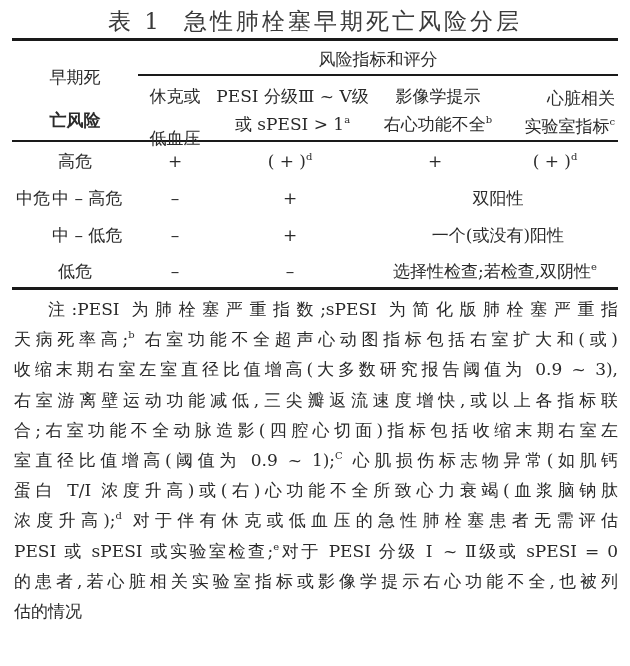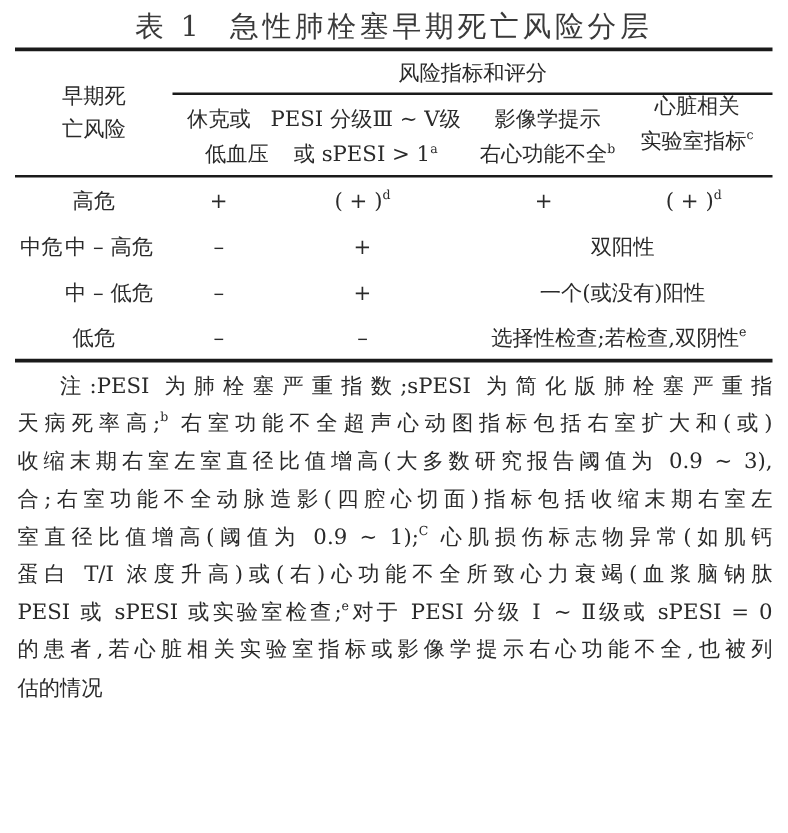--- a/index.html
+++ b/index.html
@@ -33,37 +33,37 @@
   <span class="num">表 1</span><span>急性肺栓塞早期死亡风险分层</span>
 </div>
 
 <div class="rule" style="left:12px; top:38px; width:606px; height:3px;"></div>
 <div class="rule" style="left:138px; top:74px; width:480px; height:1.5px;"></div>
 <div class="rule" style="left:12px; top:140px; width:606px; height:1.5px;"></div>
 <div class="rule" style="left:12px; top:287px; width:606px; height:3px;"></div>
 
 <div class="t c" style="left:30px; top:66px; width:90px;">
   <div>早期死</div>
-  <div style="margin-top:5px;">亡风险</div>
+  <div style="margin-top:21px;font-weight:bold;">亡风险</div>
 </div>
 <div class="t c" style="left:138px; top:48px; width:480px;">风险指标和评分</div>
 
 <div class="t c" style="left:135px; top:85px; width:80px;">
   <div>休克或</div>
-  <div style="margin-top:6px;text-align:right;">低血压</div>
+  <div style="margin-top:20px;">低血压</div>
 </div>
 <div class="t c" style="left:210px; top:85px; width:165px;">
   <div>PESI 分级Ⅲ ~ Ⅴ级</div>
   <div style="margin-top:6px;"><span>或 sPESI &gt; 1</span><sup>a</sup></div>
 </div>
 <div class="t c" style="left:378px; top:85px; width:120px;">
   <div>影像学提示</div>
   <div style="margin-top:6px;"><span>右心功能不全</span><sup>b</sup></div>
 </div>
-<div class="t c" style="left:500px; top:74px; width:115px;">
+<div class="t c" style="left:500px; top:87px; width:115px;text-align:right;">
   <div>心脏相关</div>
   <div style="margin-top:6px;"><span>实验室指标</span><sup>c</sup></div>
 </div>
 
 <div>
   <div class="t c" style="left:40px; top:150px; width:70px;">高危</div>
   <div class="t c" style="left:155px; top:150px; width:40px;">+</div>
   <div class="t c" style="left:250px; top:150px; width:80px;"><span>( + )</span><sup>d</sup></div>
   <div class="t c" style="left:415px; top:150px; width:40px;">+</div>
   <div class="t c" style="left:515px; top:150px; width:80px;"><span>( + )</span><sup>d</sup></div>
@@ -88,19 +88,21 @@
   <div class="t c" style="left:40px; top:260px; width:70px;">低危</div>
   <div class="t c" style="left:155px; top:260px; width:40px;">–</div>
   <div class="t c" style="left:270px; top:260px; width:40px;">–</div>
   <div class="t c" style="left:370px; top:260px; width:250px;"><span>选择性检查;若检查,双阴性</span><sup>e</sup></div>
 </div>
 
 <div class="notes">
   <span class="line indent"><span>注:PESI 为肺栓塞严重指数;sPESI 为简化版肺栓塞严重指</span></span>
   <span class="line"><span>天病死率高;</span><sup>b</sup><span> 右室功能不全超声心动图指标包括右室扩大和(或)</span></span>
   <span class="line"><span>收缩末期右室左室直径比值增高(大多数研究报告阈值为 0.9 ~ 3),</span></span>
+  <span class="line"><span>右室游离壁运动功能减低,三尖瓣返流速度增快,或以上各指标联</span></span>
   <span class="line"><span>合;右室功能不全动脉造影(四腔心切面)指标包括收缩末期右室左</span></span>
   <span class="line"><span>室直径比值增高(阈值为 0.9 ~ 1);</span><sup>C</sup><span> 心肌损伤标志物异常(如肌钙</span></span>
   <span class="line"><span>蛋白 T/I 浓度升高)或(右)心功能不全所致心力衰竭(血浆脑钠肽</span></span>
+  <span class="line"><span>浓度升高);</span><sup>d</sup><span> 对于伴有休克或低血压的急性肺栓塞患者无需评估</span></span>
   <span class="line"><span>PESI 或 sPESI 或实验室检查;</span><sup>e</sup><span>对于 PESI 分级 Ⅰ ~ Ⅱ级或 sPESI = 0</span></span>
   <span class="line"><span>的患者,若心脏相关实验室指标或影像学提示右心功能不全,也被列</span></span>
   <span class="line last"><span>估的情况</span></span>
 </div>
 
 </body></html>

